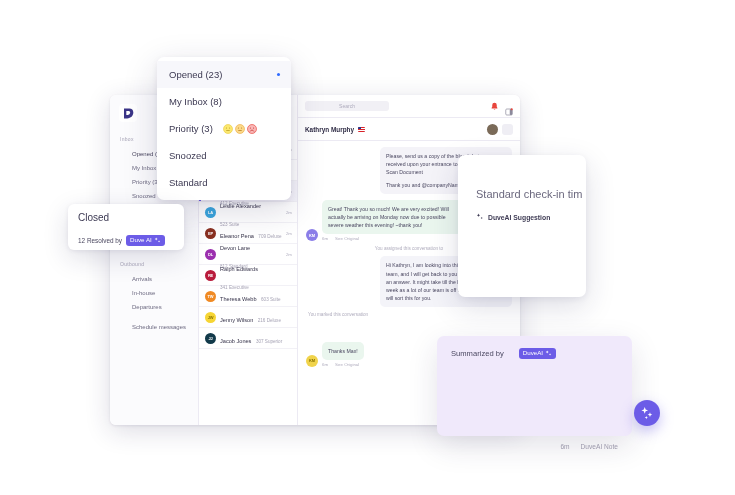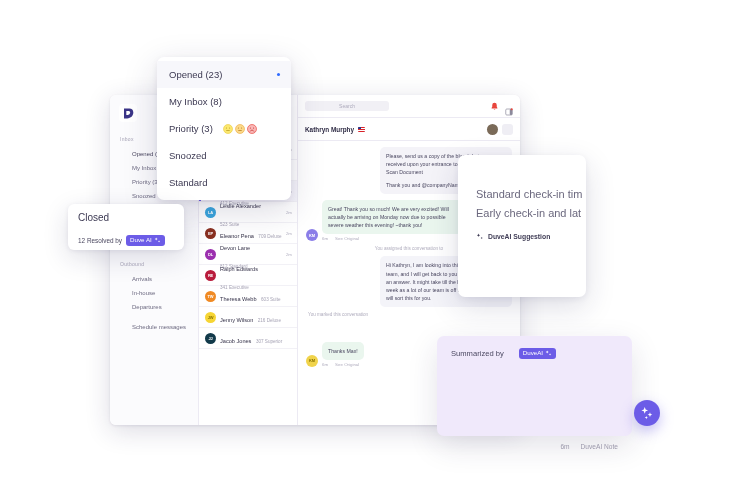--- a/index.html
+++ b/index.html
@@ -376,21 +376,20 @@
         <svg class="spark" width="7" height="7" viewBox="0 0 16 16" aria-hidden="true">
           <path d="M5 1l1 2.6L8.6 4.6 6 5.6 5 8.2 4 5.6 1.4 4.6 4 3.6z" fill="#fff"></path>
           <path d="M11.5 7.5l.7 1.8 1.8.7-1.8.7-.7 1.8-.7-1.8-1.8-.7 1.8-.7z" fill="#fff"></path>
         </svg>
       </span>
     </div>
   </div>
 
   <div class="sugg-card">
     <div class="sugg-line">Standard check-in tim</div>
-    <div class="sugg-line">Early check-in and lat</div>
     <div class="sugg-foot">
       <svg class="spark" width="8" height="8" viewBox="0 0 16 16" aria-hidden="true">
         <path d="M5 1l1 2.6L8.6 4.6 6 5.6 5 8.2 4 5.6 1.4 4.6 4 3.6z" fill="#3f3c55"></path>
         <path d="M11.5 7.5l.7 1.8 1.8.7-1.8.7-.7 1.8-.7-1.8-1.8-.7 1.8-.7z" fill="#3f3c55"></path>
       </svg>
       <span>DuveAI Suggestion</span>
     </div>
   </div>
 
   <div class="summary-card">

